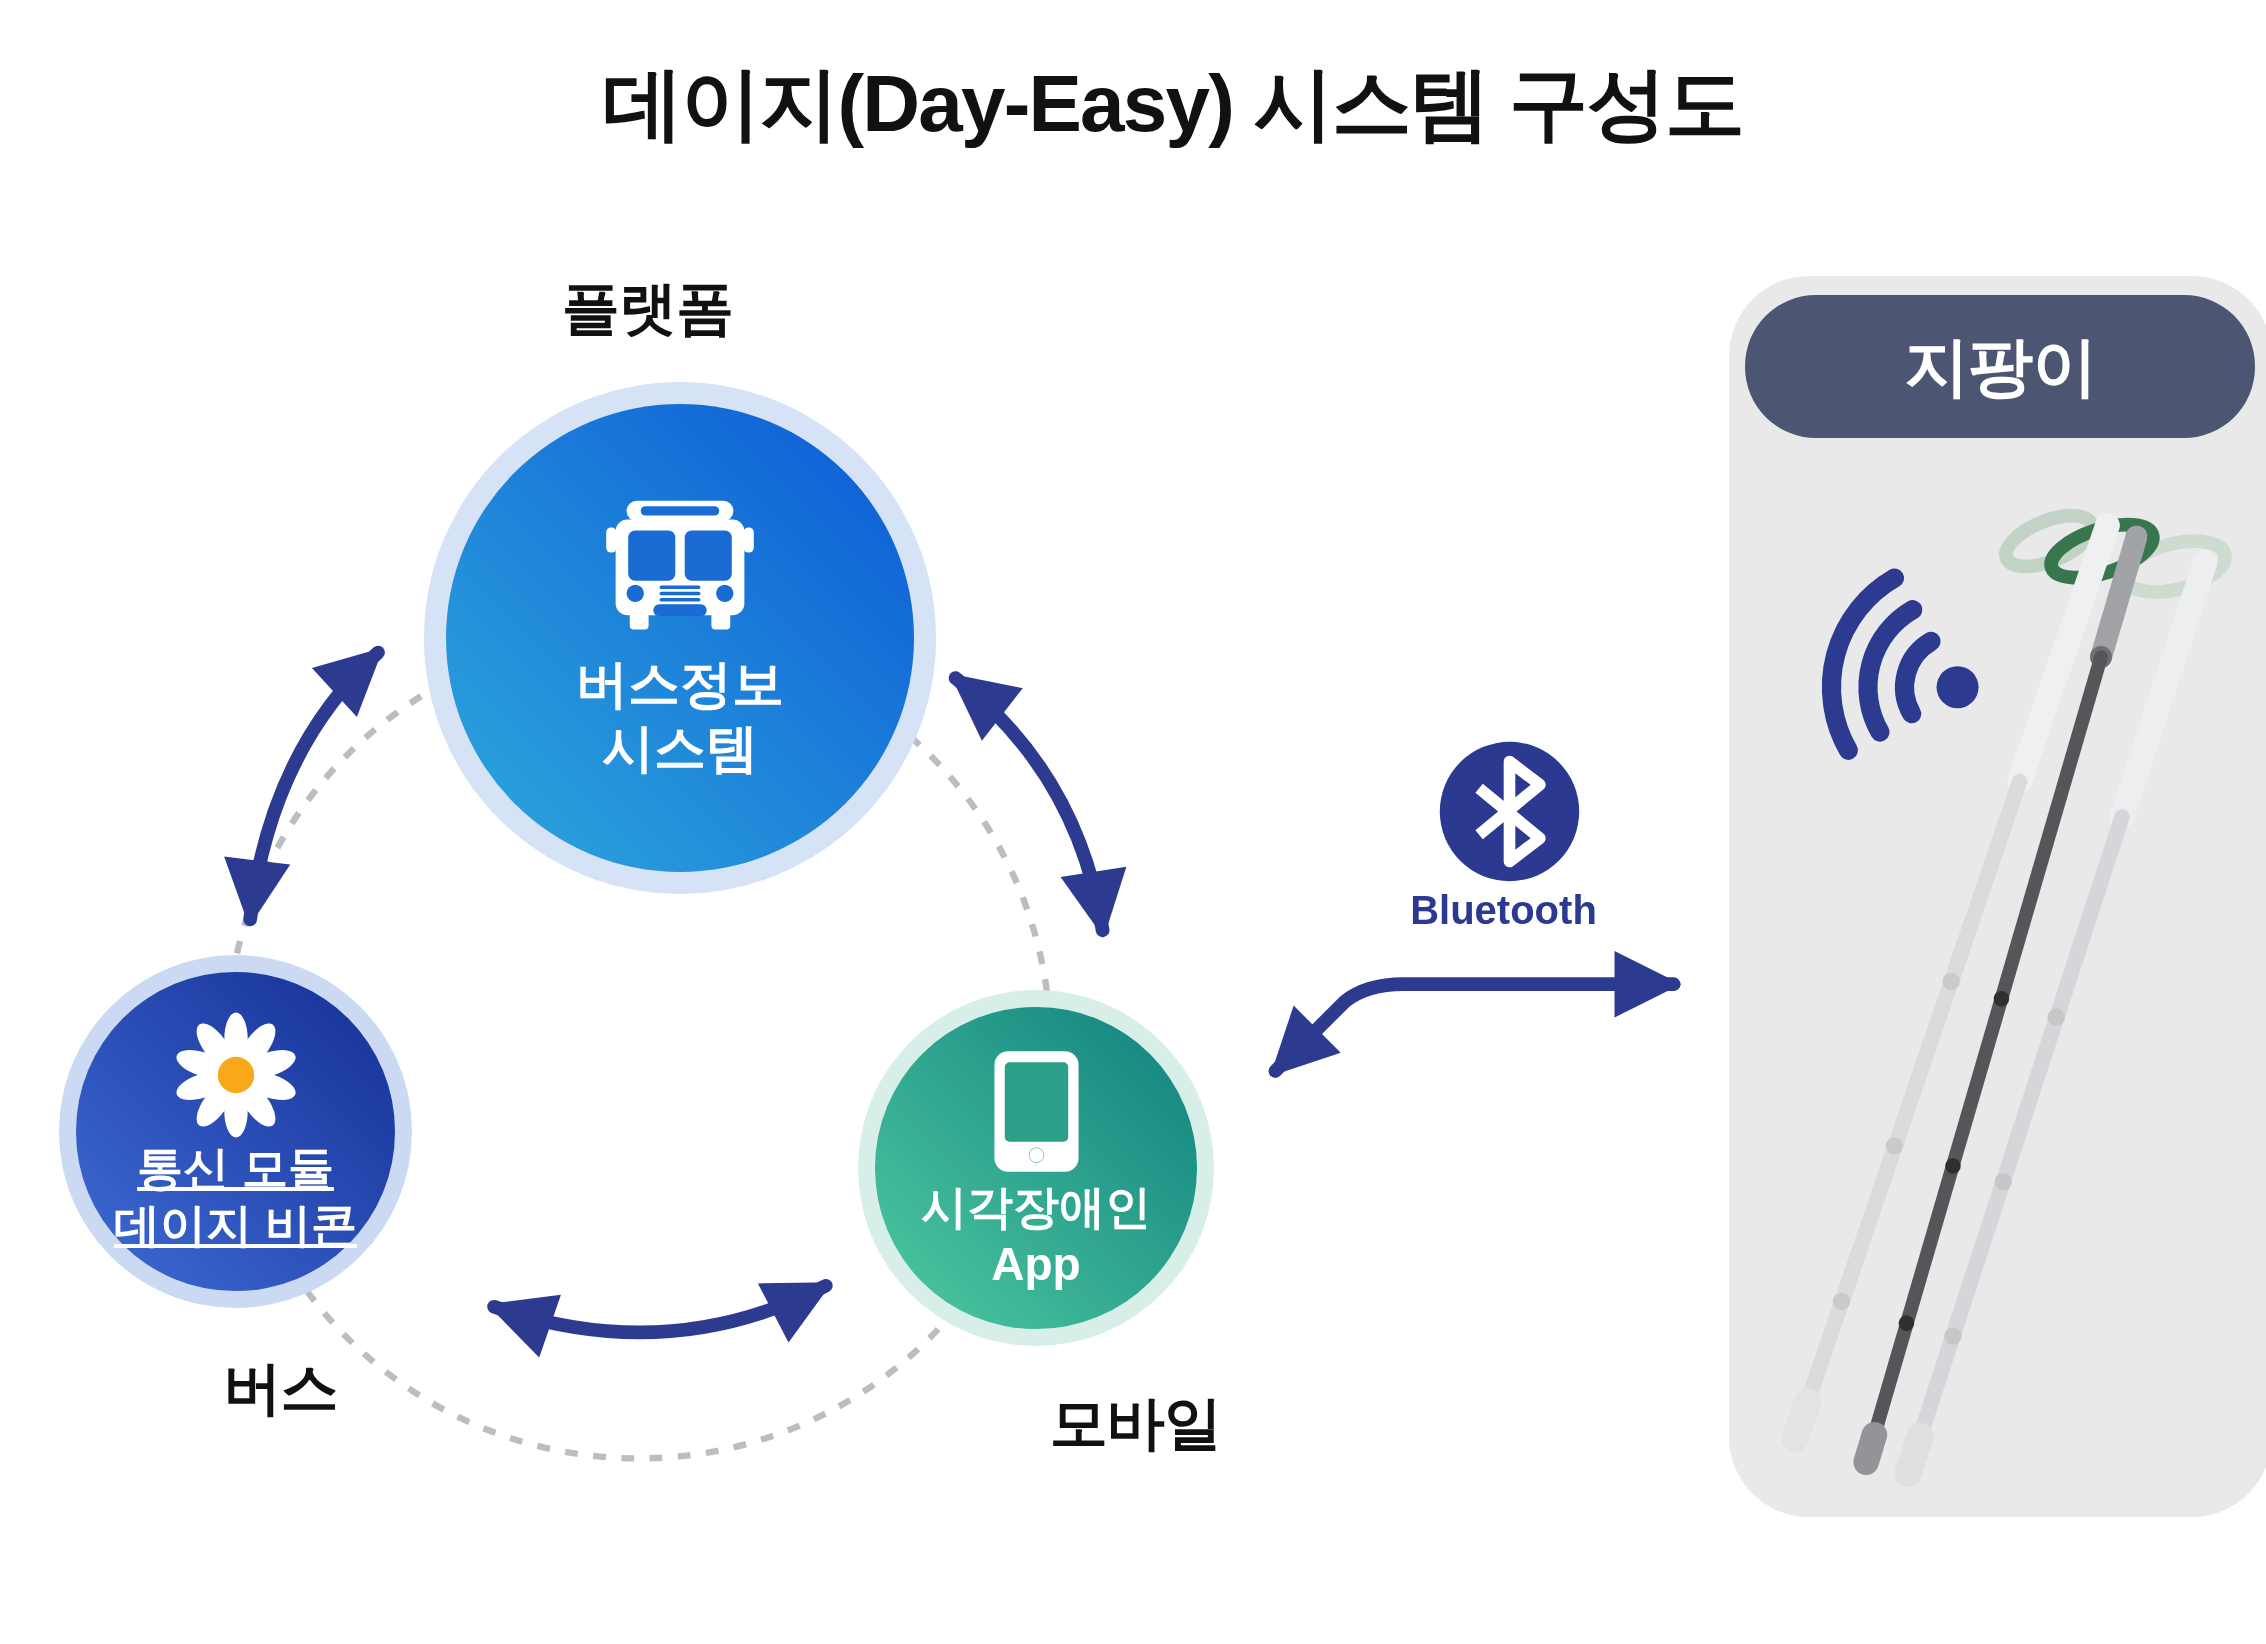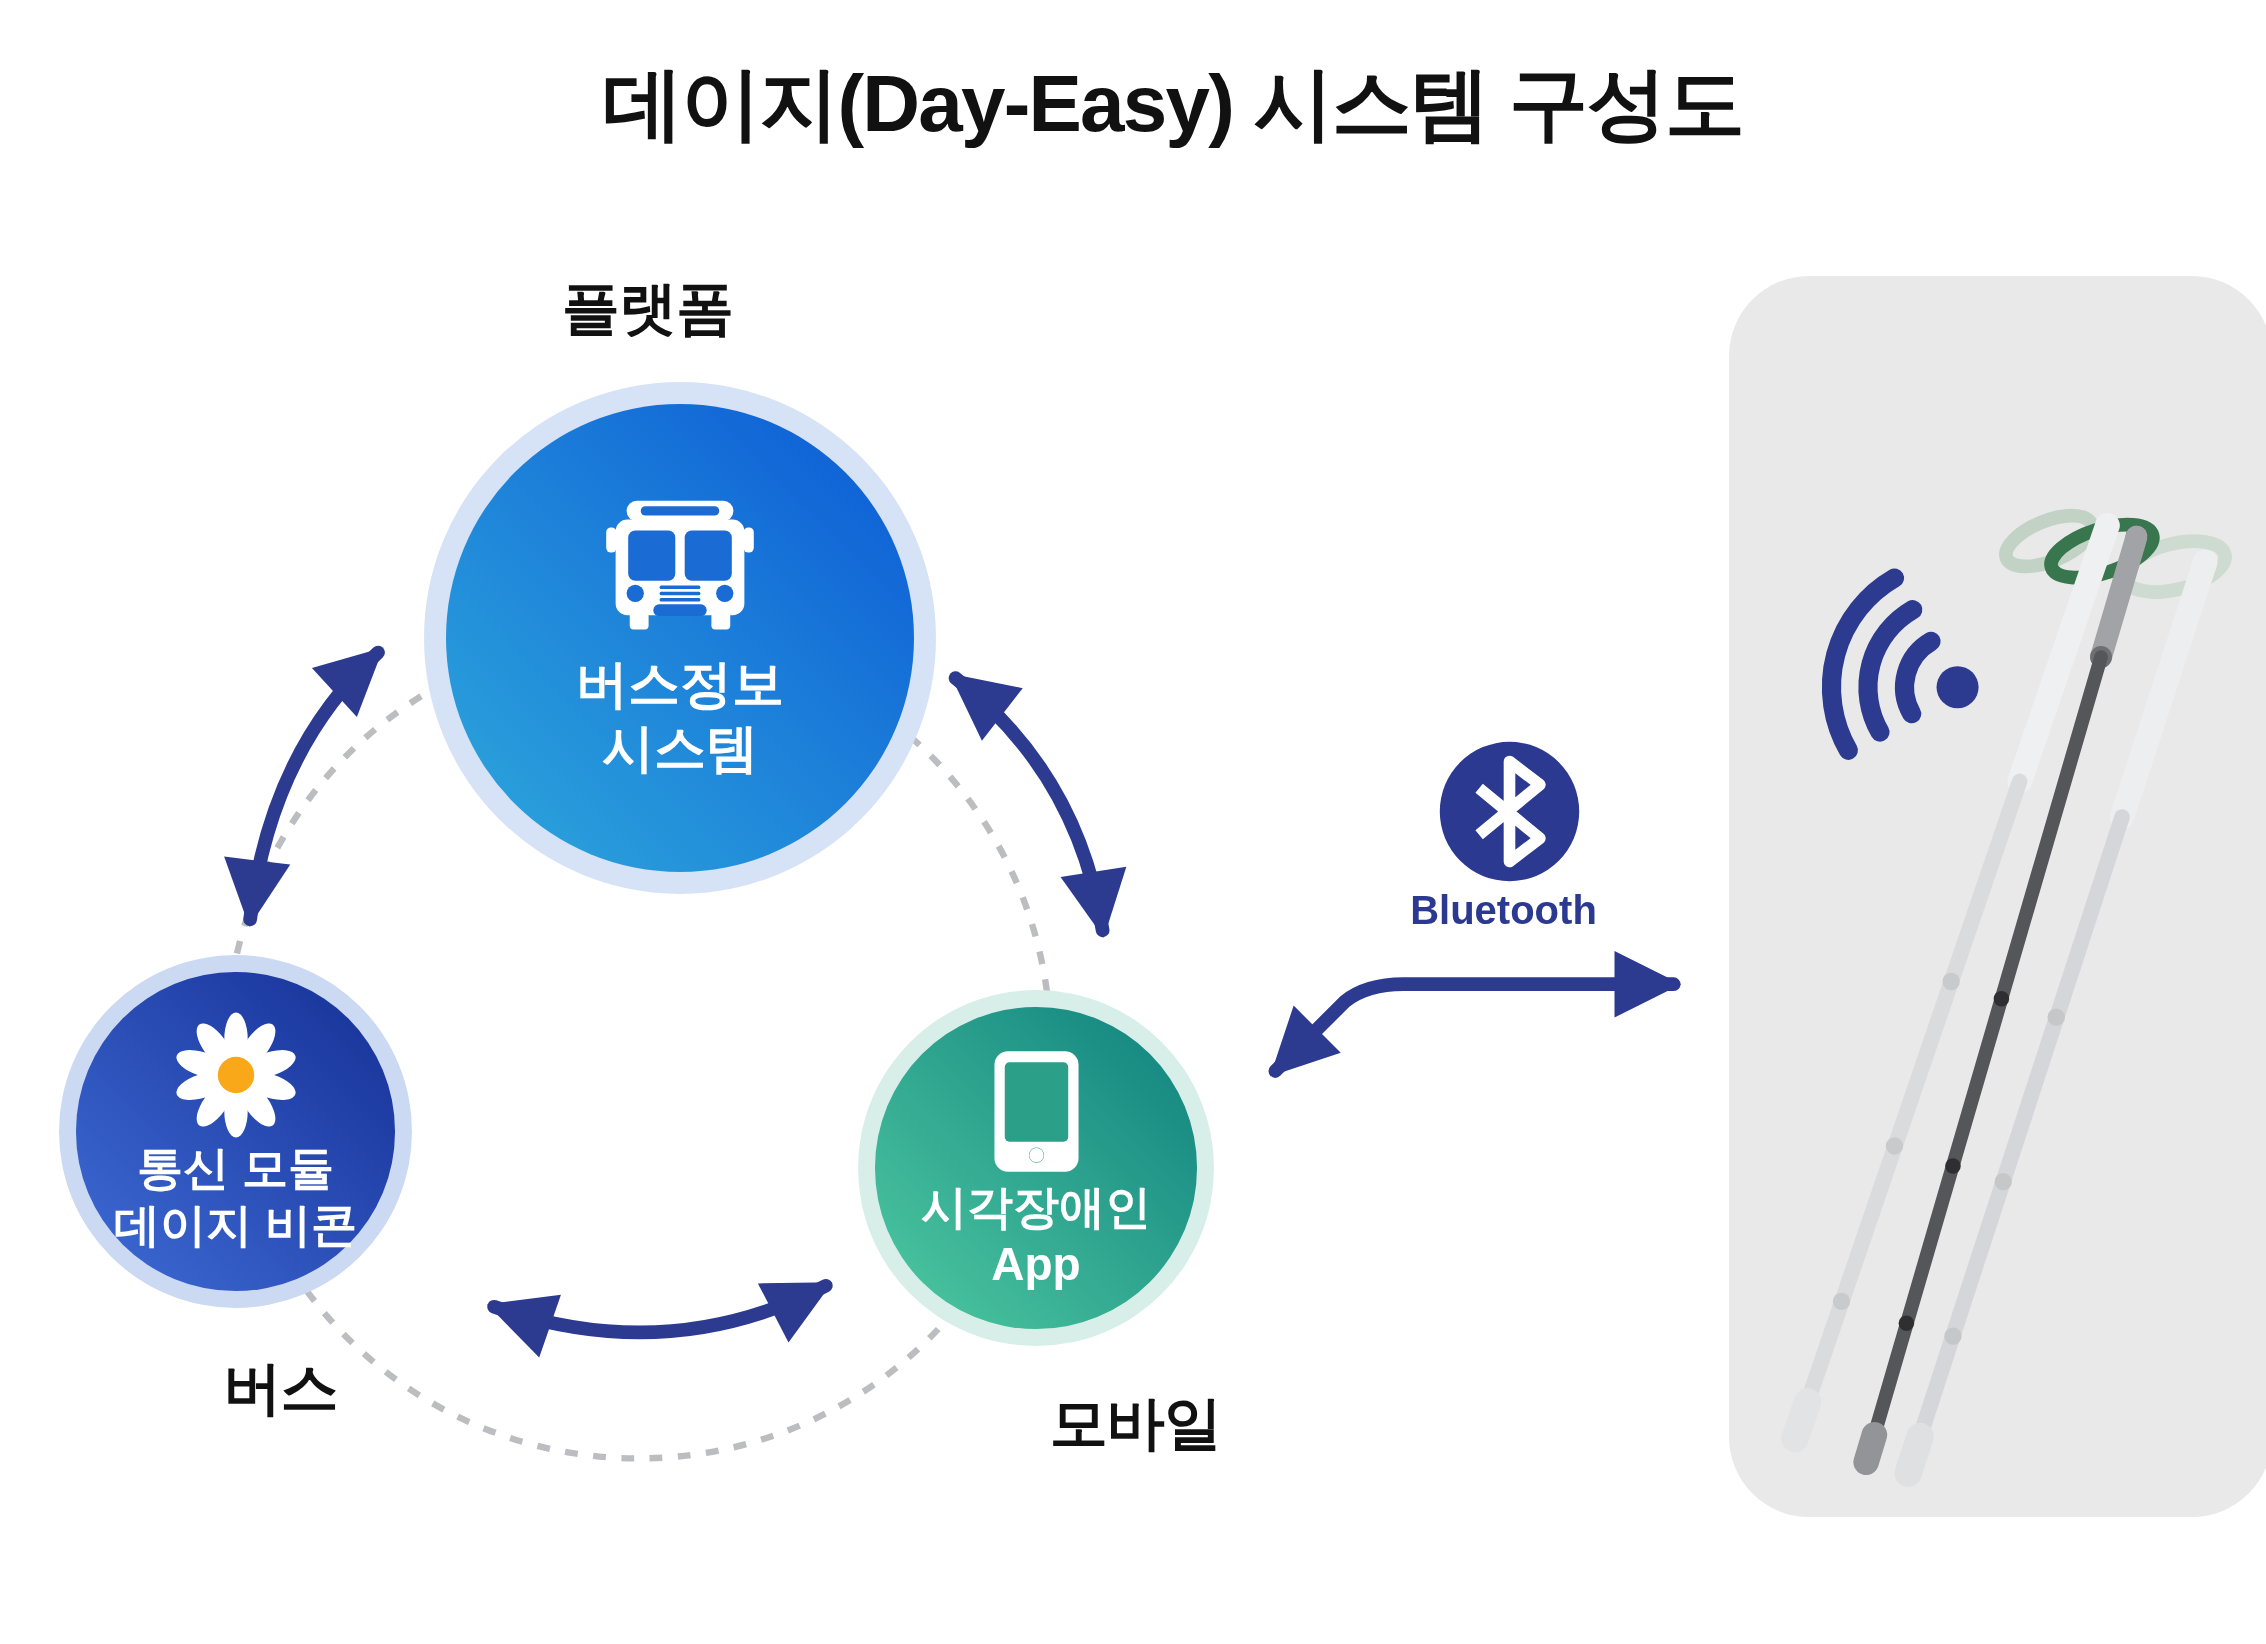--- a/index.html
+++ b/index.html
@@ -27,21 +27,21 @@
   }
   .halo{border-radius:50%;}
   .halo.platform{left:384px;top:382px;width:512px;height:512px;background:var(--platform-halo,#d6e2f6);}
   .halo.bus{left:19px;top:955px;width:353px;height:353px;background:var(--bus-halo,#cbd9f2);}
   .halo.mobile{left:818px;top:990px;width:356px;height:356px;background:var(--mobile-halo,#d8efe9);}
   .inner{
     position:absolute;border-radius:50%;display:flex;flex-direction:column;
     align-items:center;justify-content:center;color:var(--node-text,#fff);
   }
   .halo.platform .inner{inset:22px;background:linear-gradient(45deg,var(--platform-grad-light,#2ea9dc),var(--platform-grad-dark,#0c59d6));}
-  .halo.bus .inner{inset:17.4px;background:linear-gradient(45deg,var(--bus-grad-light,#3f6cd6),var(--bus-grad-dark,#152f95));}
+  .halo.bus .inner{inset:17.4px;background:linear-gradient(45deg,var(--bus-grad-light,#3f6cd6),var(--bus-grad-dark,#152f95));text-decoration:underline;}
   .halo.mobile .inner{inset:17.4px;background:linear-gradient(45deg,var(--mobile-grad-light,#4fcaa1),var(--mobile-grad-dark,#0f807e));}
   .node-line{font-weight:600;line-height:1.22;text-align:center;}
   .halo.platform .node-line{font-size:52px;}
   .halo.bus .node-line, .halo.mobile .node-line{font-size:46px;}
   .lbl-platform{left:425px;top:270px;}
   .lbl-bus{left:58px;top:1350px;}
   .lbl-mobile{left:816px;top:1385px;text-align:right;}
   
   .bt-icon{left:1398px;top:740px;width:143px;height:143px;}
   .bt-label{
@@ -162,20 +162,23 @@
   </div>
   <div class="abs node-label lbl-mobile">모바일</div>
 
   <svg class="abs bt-icon" viewBox="-80 -80 160 160">
     <circle class="bt-circle" r="78"></circle>
     <path class="bt-rune" d="M-34 -26 L34 30 L0 56 L0 -56 L34 -30 L-34 26"></path>
   </svg>
   <div class="abs bt-label">Bluetooth</div>
 
   <div class="abs panel">
+    <div class="badge">
+      <span>지팡이</span>
+    </div>
     <svg class="cane-svg" viewBox="0 0 594 1358">
 
       <g>
         <path class="sig" d="M130.5 519 A138 138 0 0 1 181 330.5"></path>
         <path class="sig" d="M165.1 499 A98 98 0 0 1 201 365.1"></path>
         <path class="sig" d="M199.8 479 A58 58 0 0 1 221 399.8"></path>
         <circle class="sig-dot" cx="250" cy="450" r="23"></circle>
       </g>
 
       <g>

